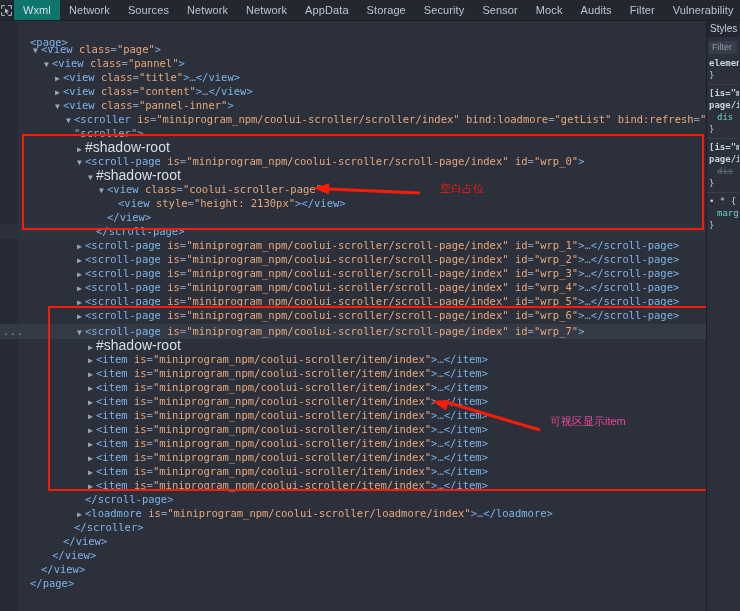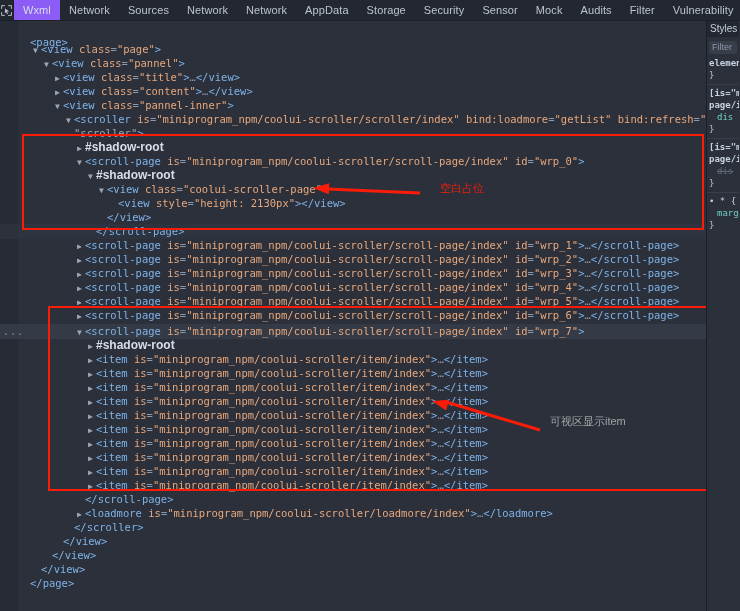--- a/index.html
+++ b/index.html
@@ -41,21 +41,21 @@
     padding: 0 9px;
     display: flex;
     align-items: center;
     font-family: "Liberation Sans", sans-serif;
     font-size: 11px;
     color: #bcc4d0;
     white-space: nowrap;
     letter-spacing: .1px;
   }
   .tab.active {
-    background: #8b5cf6;
+    background: #0f766e;
     color: #d7dee8;
   }
 
   
   .tree {
     position: absolute;
     left: 0;
     top: 21px;
     width: 708px;
     height: 590px;
@@ -80,21 +80,21 @@
   }
   .row .pad { display: inline-block; }
   .rowhl { background: #343a46; width: 708px; }
   .rowhl2 { background: #31374380; width: 708px; }
 
   
   .tag      { color: #7fb3e8; }
   .attr     { color: #e8a87c; }
   .val      { color: #e8a87c; }
   .punc     { color: #8b98ab; }
-  .shadow   { color: #d8dee9; font-weight: bold; font-family: "Liberation Sans", sans-serif; font-size: 12px;}
+  .shadow   { color: #d8dee9; font-weight: normal; font-family: "Liberation Sans", sans-serif; font-size: 14px;}
   .ell      { color: #8b98ab; }
   .arrowglyph {
     color: #9aa6b8;
     font-size: 8px;
     display: inline-block;
     width: 8px;
   }
   .dots {
     position: absolute;
     left: 3px;
@@ -272,21 +272,21 @@
   </div>
 
   <div id="anno-layer">
       <div class="redbox" style="left: 22px; top: 134px; width: 682px; height: 96px; border-color: rgb(251, 28, 8);"></div>
       <div class="redbox" style="left: 48px; top: 306px; width: 676px; height: 185px; border-color: rgb(251, 28, 8);"></div>
       <div class="anno-text" style="left: 440px; top: 181px; color: rgb(251, 28, 8);">空白占位</div>
       <svg width="135" height="33" class="anno-arrow" style="left: 299px; top: 174px;">
         <line x1="121" y1="19" x2="28" y2="15" stroke="#fb1c08" stroke-width="3"></line>
         <polygon points="14,14 30.322326226853836,9.247982897320398 29.808052685699064,20.25343667803254" fill="#fb1c08"></polygon>
       </svg>
-      <div class="anno-text" style="left: 550px; top: 414px; color: #a3a3a3;">可视区显示item</div>
+      <div class="anno-text" style="left: 550px; top: 414px; color: #ec4899;">可视区显示item</div>
       <svg width="136" height="57" class="anno-arrow" style="left: 418px; top: 387px;">
         <line x1="122" y1="43" x2="28" y2="15" stroke="#fb1c08" stroke-width="3"></line>
         <polygon points="14,14 30.961091980837335,12.850496273352958 28.103911008787314,23.491032307194406" fill="#fb1c08"></polygon>
       </svg>
     </div>
 
   <div class="styles">
     <div class="styles-head">Styles</div>
     <div class="filter-box">Filter</div>
     <div id="styles-rules">

